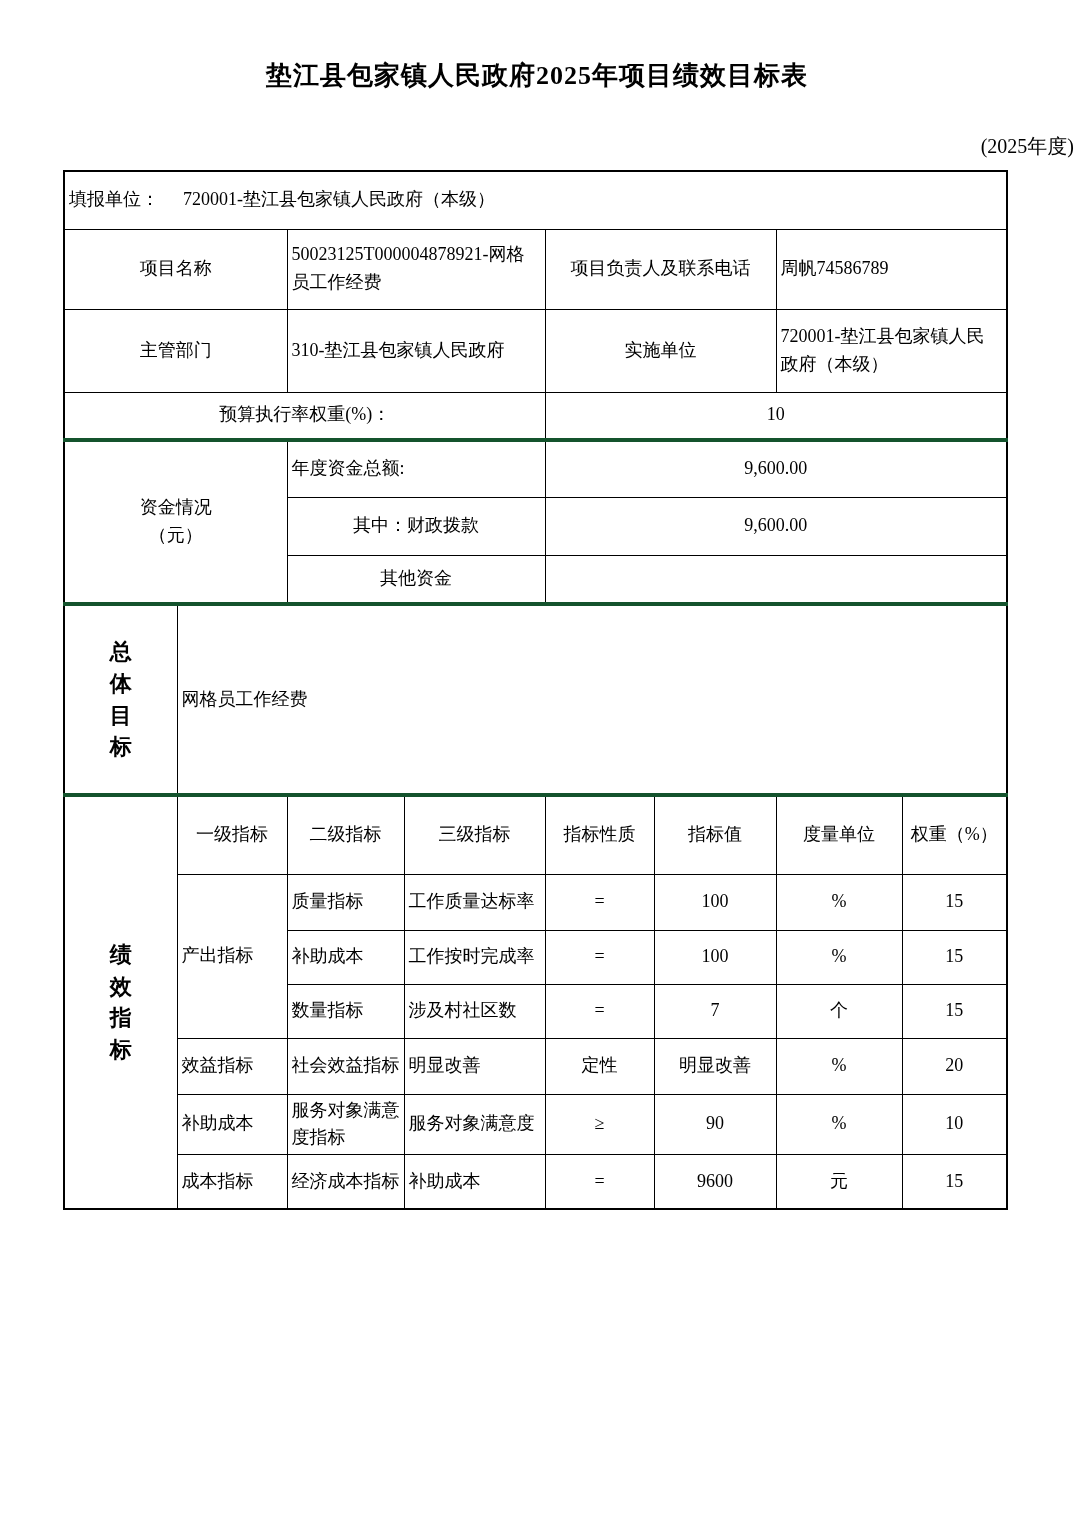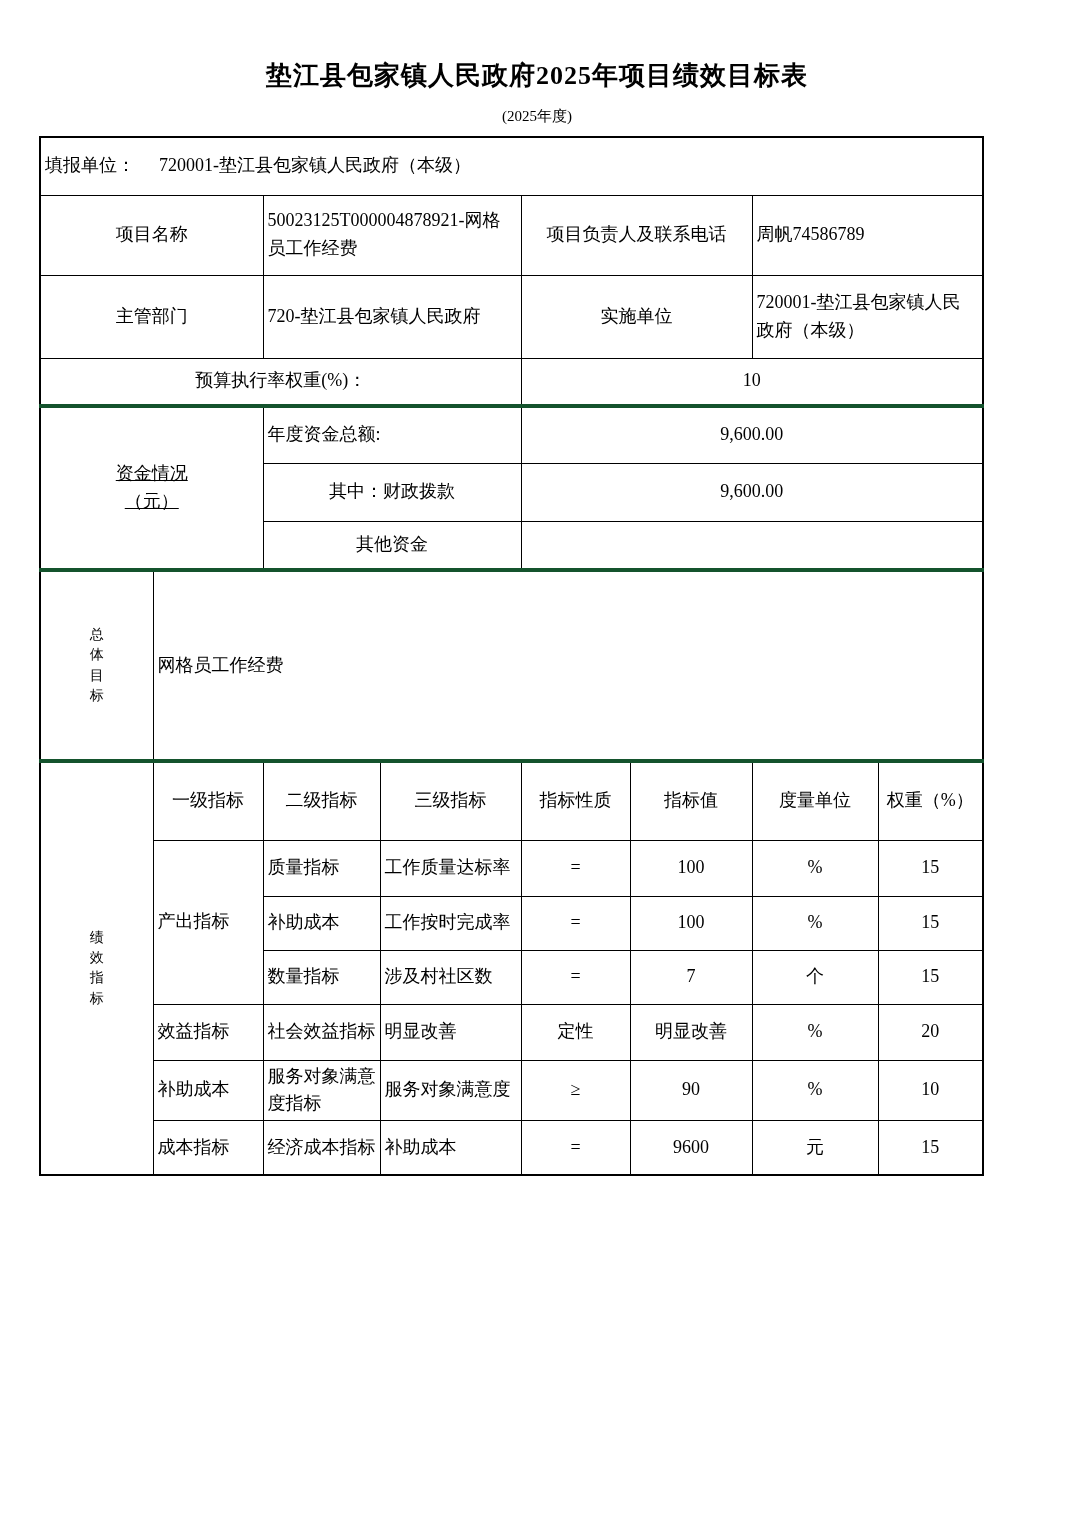--- a/index.html
+++ b/index.html
@@ -11,29 +11,29 @@
   }
   .page{position:relative;width:1074px;height:1520px;background:#fff;}
   .doc-title{
     padding-top:58px;
     text-align:center;
     font-size:26px;
     font-weight:700;
     letter-spacing:1px;
   }
   .doc-subtitle{
-    margin-top:14px;
-    text-align:center;
-    font-size:15px;
+    margin-top:40px;
+    text-align:right;
+    font-size:20px;
     font-weight:400;
   }
   table.main{
     border-collapse:collapse;
     table-layout:fixed;
-    margin:10px 0 0 39px;
+    margin:10px 0 0 63px;
     width:945px;
     border:2px solid #000;
     font-size:18px;
     padding-left:20px;
   }
   table.main td{
     border:1px solid #000;
     vertical-align:middle;
     padding:2px 4px;
     line-height:1.55;
@@ -42,23 +42,24 @@
   }
   td.center{text-align:center;}
   td.left{text-align:left;}
   td.right{text-align:center;padding-right:5px;}
   tr.sep-top td{border-top:4px solid #14532d;}
   .vertical-label{
     width:22px;
     margin:0 auto;
     word-break:break-all;
     line-height:1.45;
-    font-size:14px;
-  }
-  .prewrap{white-space:pre-line;text-decoration:underline;}
+    font-size:22px;
+    font-weight:bold;
+  }
+  .prewrap{white-space:pre-line;}
   .unit-label{display:inline-block;margin-left:24px;}
   .fill-left{padding-left:6px;}
 </style>
 </head>
 <body>
 
 <div class="page">
 
   <div class="doc-title">垫江县包家镇人民政府2025年项目绩效目标表</div>
   <div class="doc-subtitle">(2025年度)</div>
@@ -84,21 +85,21 @@
 
     <tr style="height:80px">
       <td colspan="2" class="center">项目名称</td>
       <td colspan="2" class="left">50023125T000004878921-网格员工作经费</td>
       <td colspan="2" class="center">项目负责人及联系电话</td>
       <td colspan="2" class="left">周帆74586789</td>
     </tr>
 
     <tr style="height:83px">
       <td colspan="2" class="center">主管部门</td>
-      <td colspan="2" class="left">720-垫江县包家镇人民政府</td>
+      <td colspan="2" class="left">310-垫江县包家镇人民政府</td>
       <td colspan="2" class="center">实施单位</td>
       <td colspan="2" class="left">720001-垫江县包家镇人民政府（本级）</td>
     </tr>
 
     <tr style="height:48px">
       <td colspan="4" class="center">预算执行率权重(%)：</td>
       <td colspan="4" class="center">10</td>
     </tr>
 
     <tr class="sep-top" style="height:57px">

